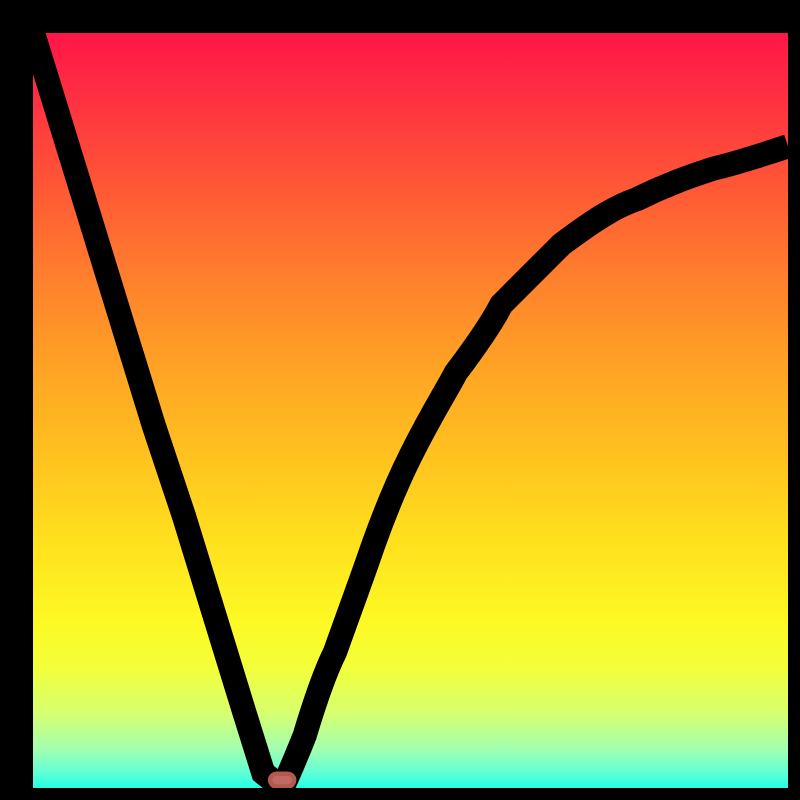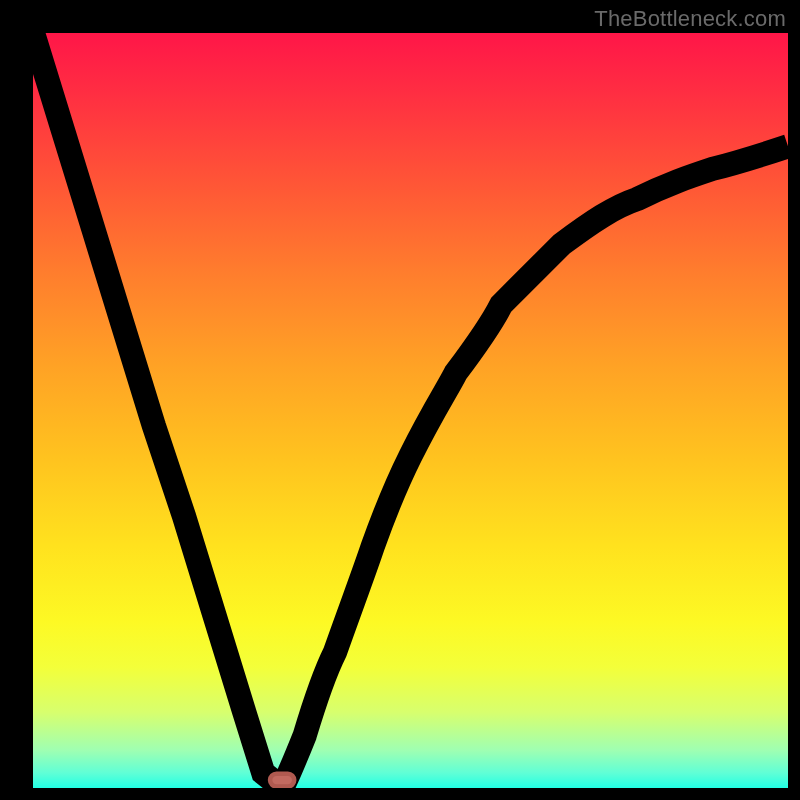--- a/index.html
+++ b/index.html
@@ -89,15 +89,14 @@
                C 59 41, 61 38, 62 36
                C 66 32, 68 30, 70 28
                C 74 25, 77 23, 80 22
                C 84 20, 87 19, 90 18
                C 94 17, 97 16, 100 15"></path>
 
       <rect class="min-marker" x="31.4" y="98.1" width="3.2" height="1.7" rx="0.85" ry="0.85"></rect>
     </svg>
   </div>
 
-  <div class="watermark">TheBottleneck.com</div>
 
 </div>
 
 </body></html>

